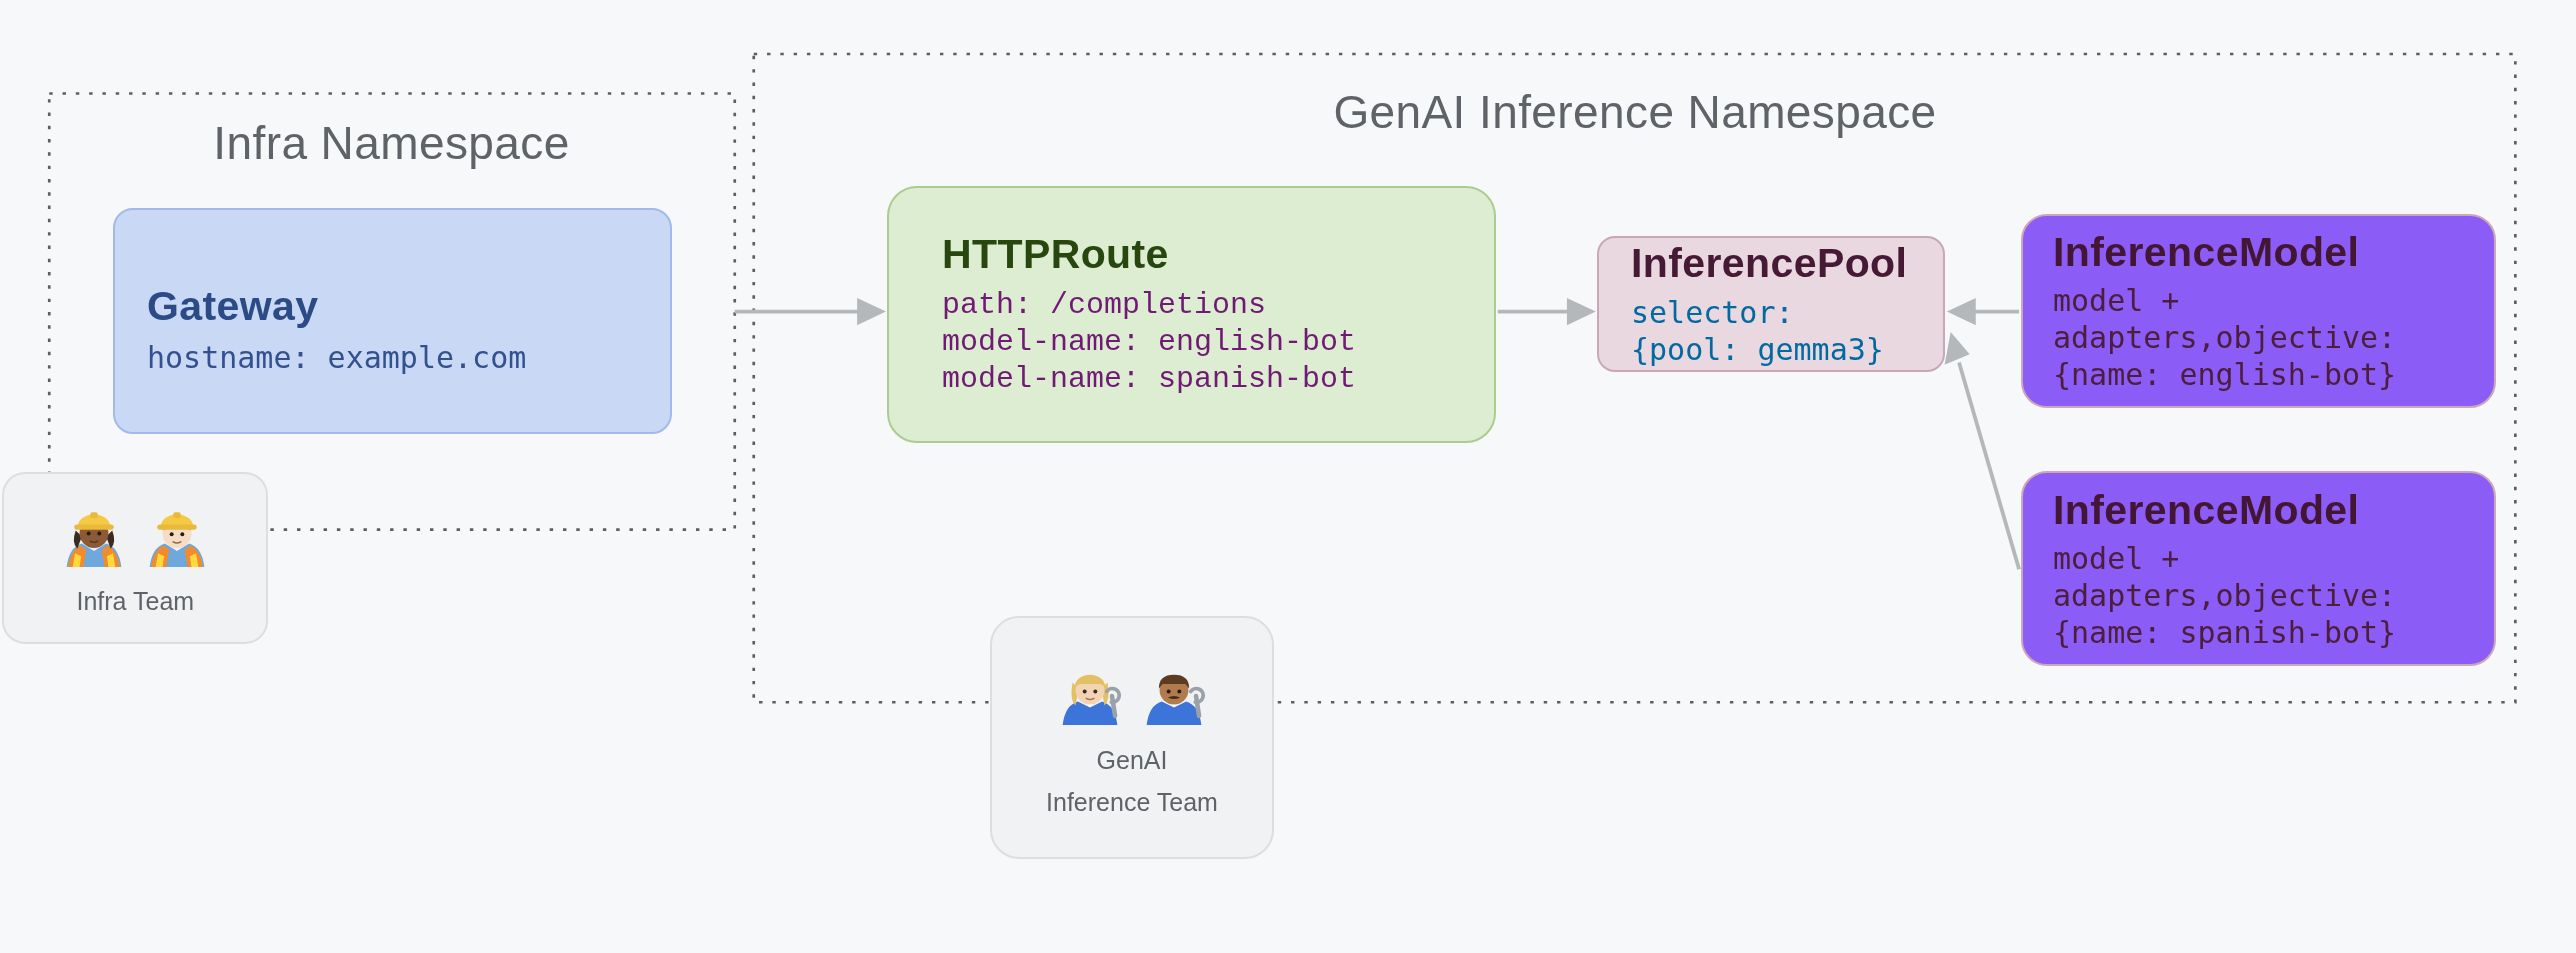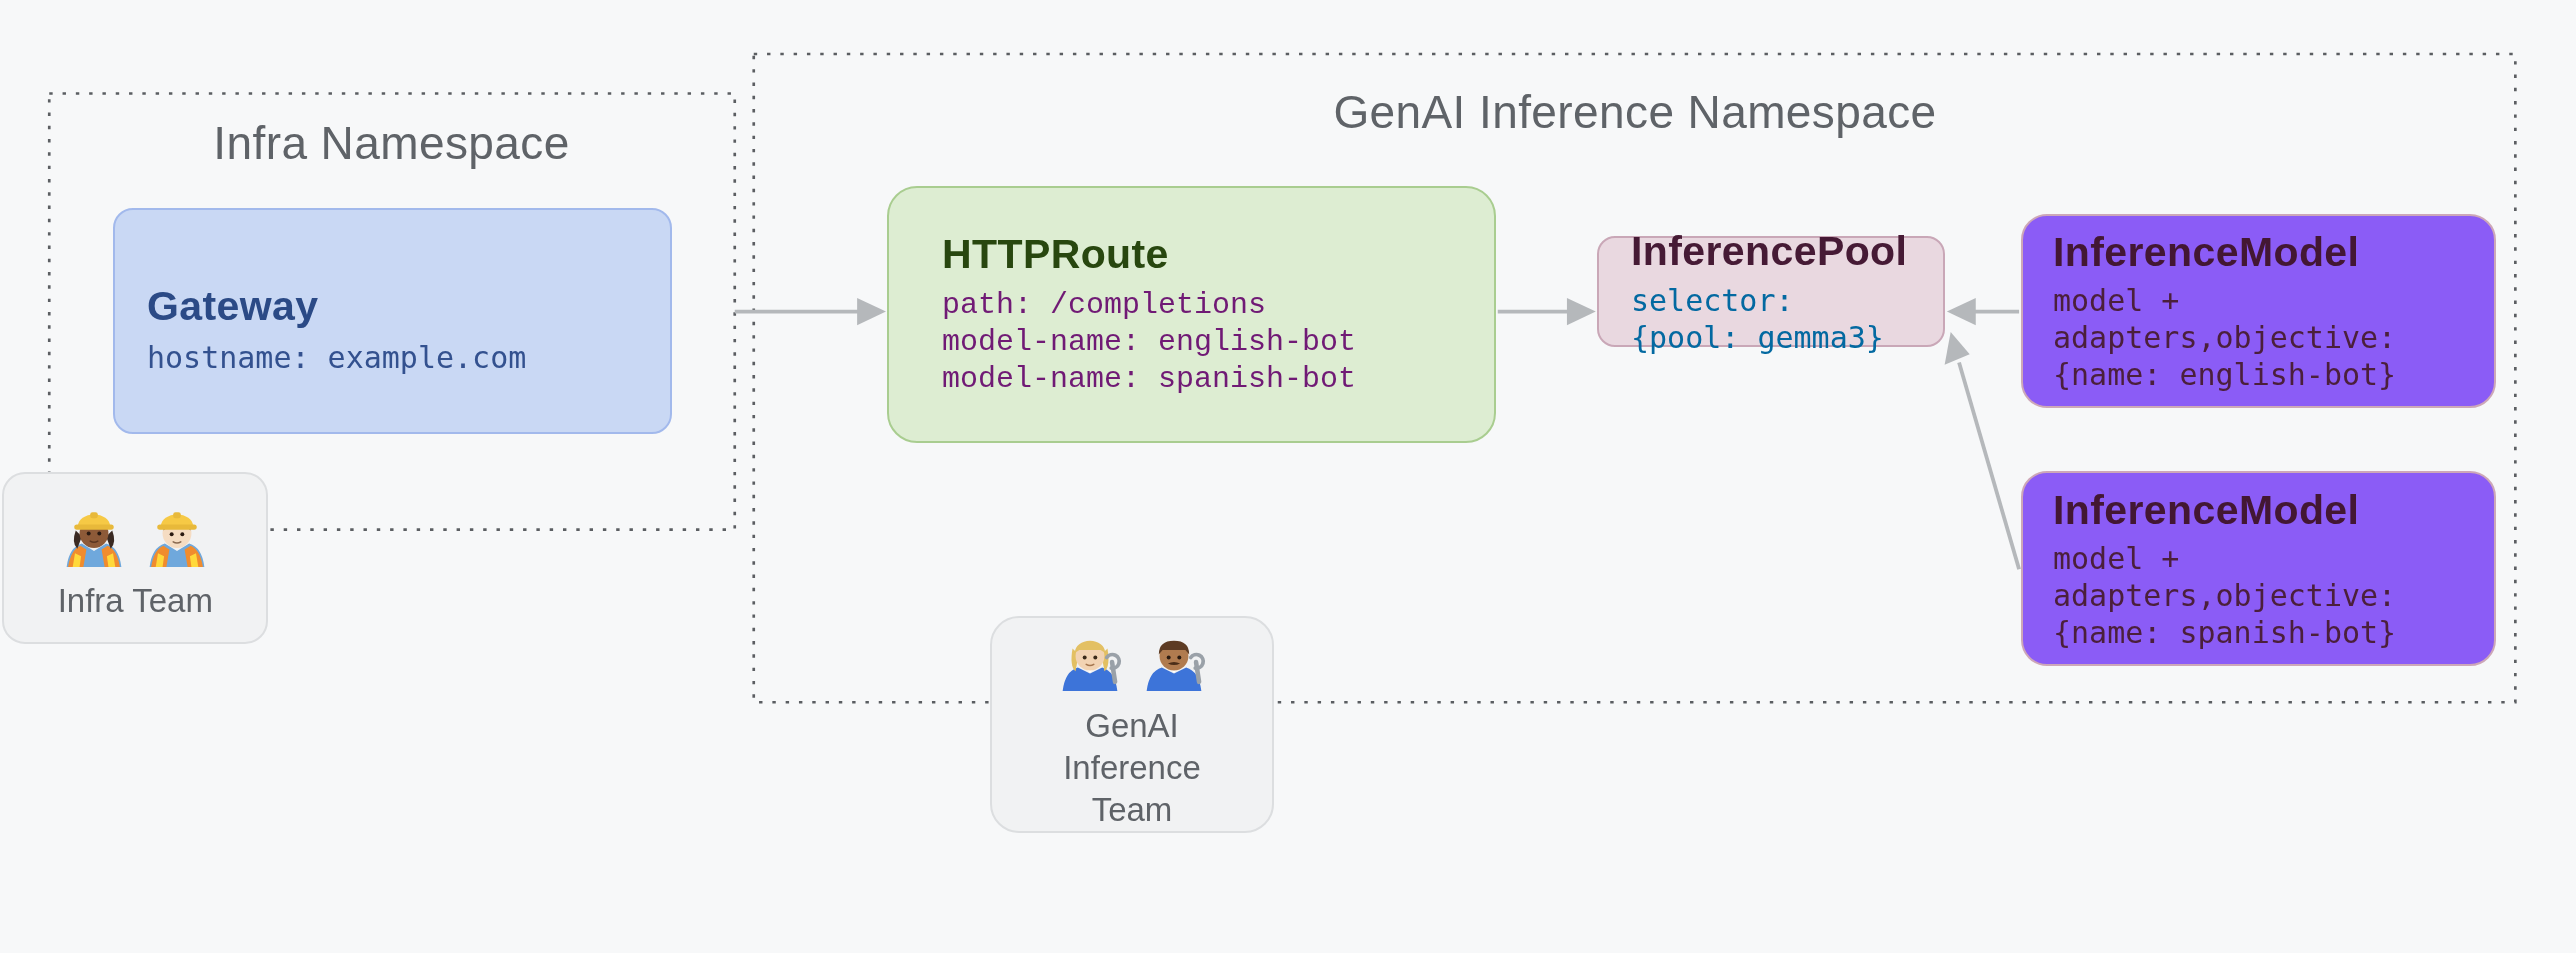--- a/index.html
+++ b/index.html
@@ -26,44 +26,44 @@
   }
   #gateway-node .node-title{color:#2b4a86;margin-top:16px;}
   #gateway-node .code{color:#33518f;}
   #httproute-node{
     left:887px;top:186px;width:609px;height:257px;background:#ddedd2;
     border:2.3px solid #a9cd90;border-radius:30px;padding-left:53px;justify-content:center;
   }
   #httproute-node .node-title{color:#28470f;}
   #httproute-node .code{color:#701a75;font-family:Liberation Mono, monospace;}
   #inference-pool-node{
-    left:1597px;top:236px;width:348px;height:111px;background:#e9d8e0;
+    left:1597px;top:236px;width:348px;height:136px;background:#e9d8e0;
     border:2.3px solid #c9a7b7;border-radius:18px;padding-left:32px;
   }
   #inference-pool-node .node-title{color:#461a35;}
   #inference-pool-node .code{color:#0369a1;margin-top:7px;}
   .inference-model-node{
     left:2021px;width:475px;background:#8b5cf6;
     border:2.3px solid #cda7b8;border-radius:26px;padding-left:30px;
   }
   #inference-model-english-node{top:214px;height:194px;}
   #inference-model-spanish-node{top:471px;height:195px;}
   .inference-model-node .node-title{color:#431733;}
   .inference-model-node .code{color:#4b1f3b;margin-top:6px;}
   .team-box{
     position:absolute;box-sizing:border-box;background:#f1f2f3;
     border:2.3px solid #dcdee0;display:flex;flex-direction:column;
     align-items:center;justify-content:center;
   }
   #infra-team-box{left:2.3px;top:472px;width:266px;height:172px;border-radius:23px;}
-  #genai-team-box{left:990px;top:616px;width:284px;height:217px;border-radius:29px;}
+  #genai-team-box{left:990px;top:616px;width:284px;height:243px;border-radius:29px;}
   .emoji-row{display:flex;gap:7.6px;align-items:flex-end;}
   .emoji{width:76px;height:76px;}
   .team-label{
-    color:#5f6368;font-size:33px;line-height:42px;text-align:center;margin-top:10.6px;
+    color:#5f6368;font-size:25px;line-height:42px;text-align:center;margin-top:10.6px;
   }
   #genai-team-box .team-label{width:175px;}
 </style>
 </head>
 <body>
 
 <div id="canvas">
 
   <svg id="connector-layer" viewBox="0 0 3388 1254" xmlns="http://www.w3.org/2000/svg">
 

